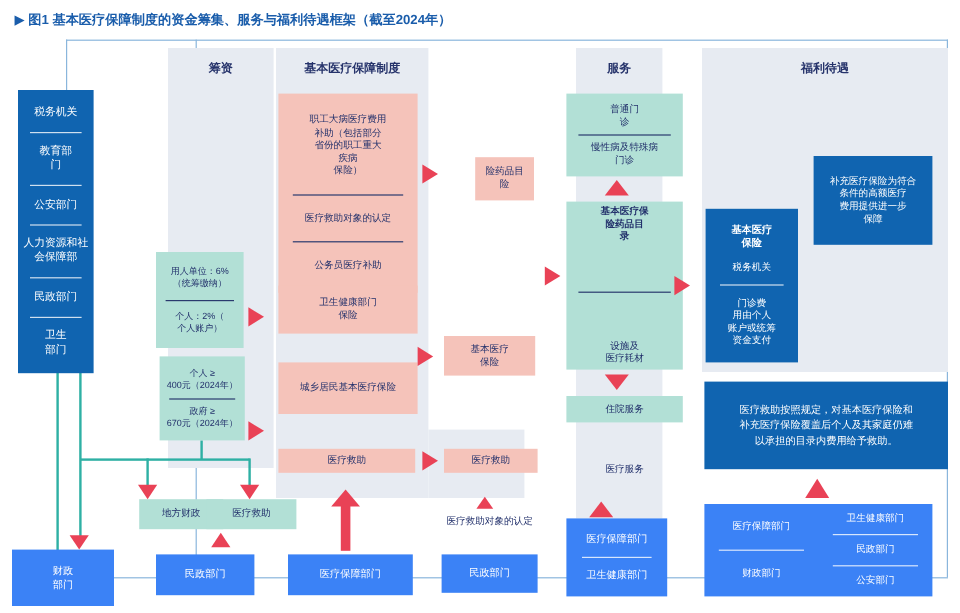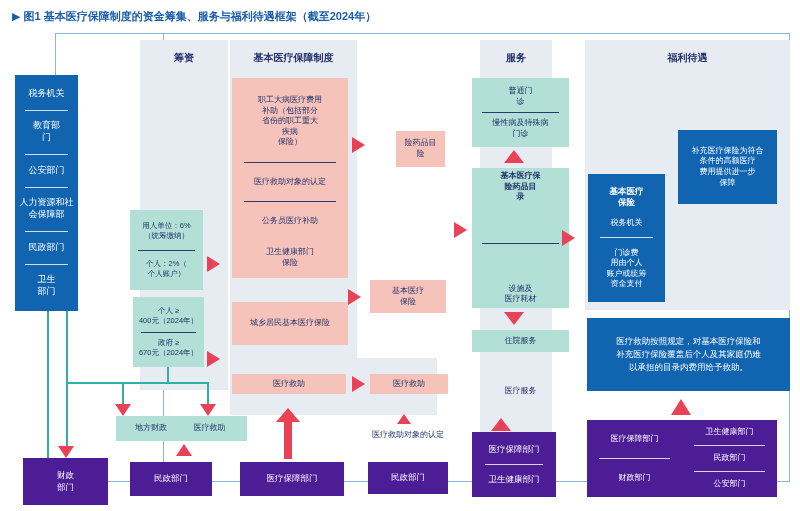--- a/index.html
+++ b/index.html
@@ -12,21 +12,21 @@
   .hdr{position:absolute;color:#26336b;font-weight:600;font-size:10px;text-align:center;line-height:1.2;}
 
   .box{position:absolute;box-sizing:border-box;display:flex;flex-direction:column;
        align-items:center;justify-content:space-evenly;text-align:center;
        font-size:8px;line-height:1.32;padding:3px 3px;}
   .center{justify-content:center;}
   .sec{white-space:pre-line;}
   .b{font-weight:bold;}
 
   .blue{background:#1064b0;color:#ffffff;}
-  .navy{background:#4c1d95;color:#ffffff;}
+  .navy{background:#3b82f6;color:#ffffff;}
   .teal{background:#b2e0d6;color:#22306b;}
   .pink{background:#f5c3ba;color:#22306b;}
 
   .d-n{height:1px;background:#2a3a6e;width:84%;flex:none;}
   .d-w{height:1px;background:rgba(255,255,255,.8);width:74%;flex:none;}
 
   .tri{position:absolute;width:0;height:0;}
   .tri-r{border-top:8px solid transparent;border-bottom:8px solid transparent;border-left:13px solid #e94256;}
   .tri-u{border-left:10px solid transparent;border-right:10px solid transparent;border-bottom:13px solid #e94256;}
   .tri-d{border-left:8px solid transparent;border-right:8px solid transparent;border-top:12px solid #e94256;}
@@ -193,21 +193,21 @@
     </div>
   </div>
 
   <div class="box teal center" style="left:88px;top:416px;width:70px;height:25px;margin-left:28px;">
     <div class="sec">地方财政</div>
   </div>
   <div class="box teal center" style="left:172px;top:416px;width:75px;height:25px;">
     <div class="sec">医疗救助</div>
   </div>
 
-  <div class="box navy center" style="left:23px;top:458px;width:85px;height:47px;font-size:8.5px;">
+  <div class="box navy center" style="left:10px;top:458px;width:85px;height:47px;font-size:8.5px;">
     <div class="sec">财政
 部门</div>
   </div>
   <div class="box navy center" style="left:130px;top:462px;width:82px;height:34px;font-size:8.5px;">
     <div class="sec">民政部门</div>
   </div>
   <div class="box navy center" style="left:240px;top:462px;width:104px;height:34px;font-size:8.5px;">
     <div class="sec">医疗保障部门</div>
   </div>
   <div class="box navy center" style="left:368px;top:462px;width:80px;height:32px;font-size:8.5px;">

